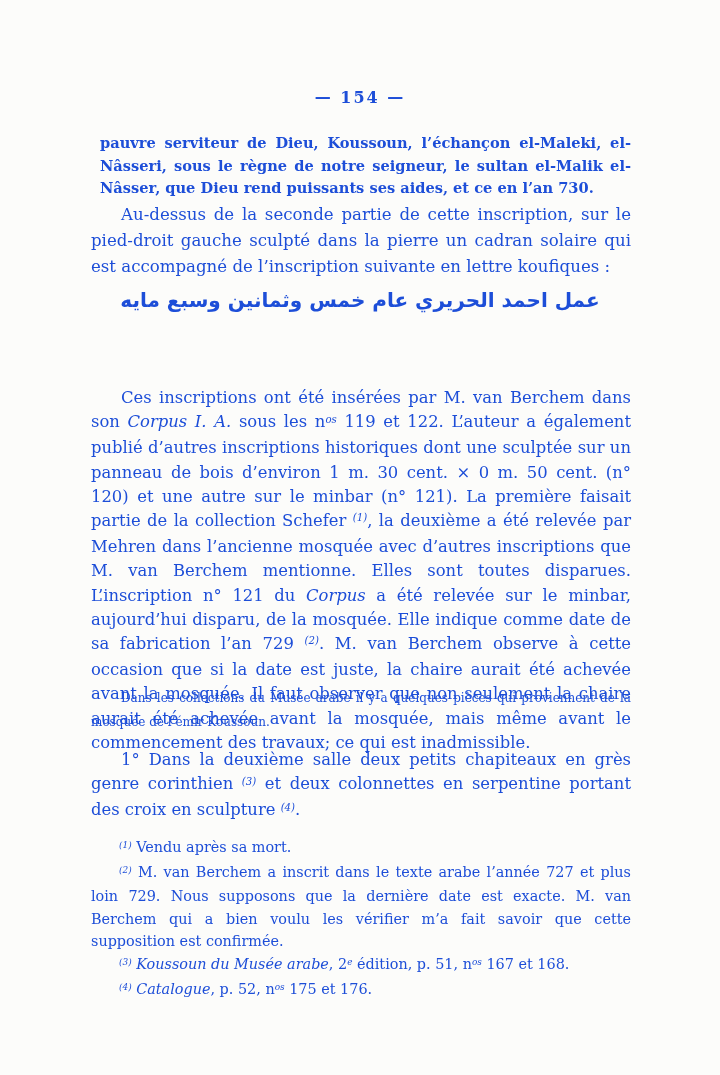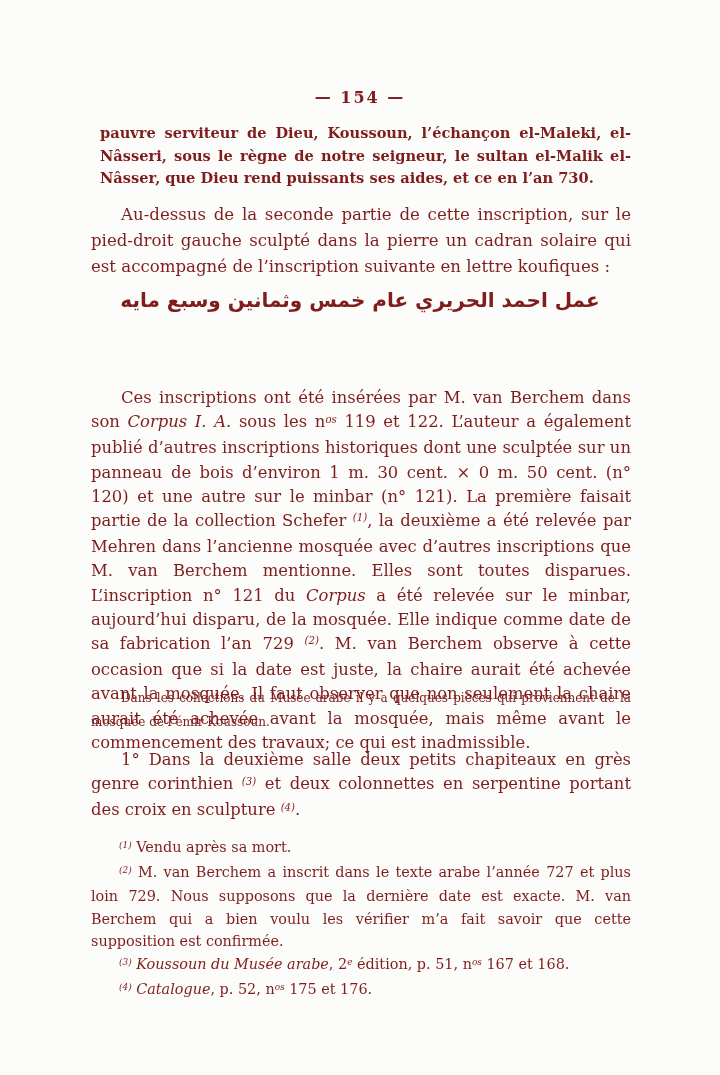--- a/index.html
+++ b/index.html
@@ -5,31 +5,31 @@
   html, body { margin: 0; padding: 0; }
   body {
     width: 720px; height: 1075px;
     background: #e9e9e7;
     font-family: "DejaVu Serif", "Liberation Serif", serif;
   }
   .page {
     position: relative;
     width: 720px; height: 1075px;
     background: #fcfcfa;
-    color: #7f1d1d;
+    color: #1d4ed8;
     overflow: hidden;
   }
   .page-number {
     position: absolute; top: 88px; left: 0; width: 720px;
     text-align: center;
     font-size: 16px; font-weight: bold; letter-spacing: 2px;
   }
   .block { position: absolute; text-align: justify; }
   .quote-small {
-    left: 100px; top: 122px; width: 531px;
+    left: 100px; top: 132px; width: 531px;
     font-size: 14.6px; line-height: 22.6px;
     font-weight: bold;
   }
   .para-intro {
     left: 91px; top: 202px; width: 540px;
     font-size: 16.6px; line-height: 26px;
     text-indent: 30px;
   }
   .arabic-line {
     left: 0; top: 288px; width: 720px;

